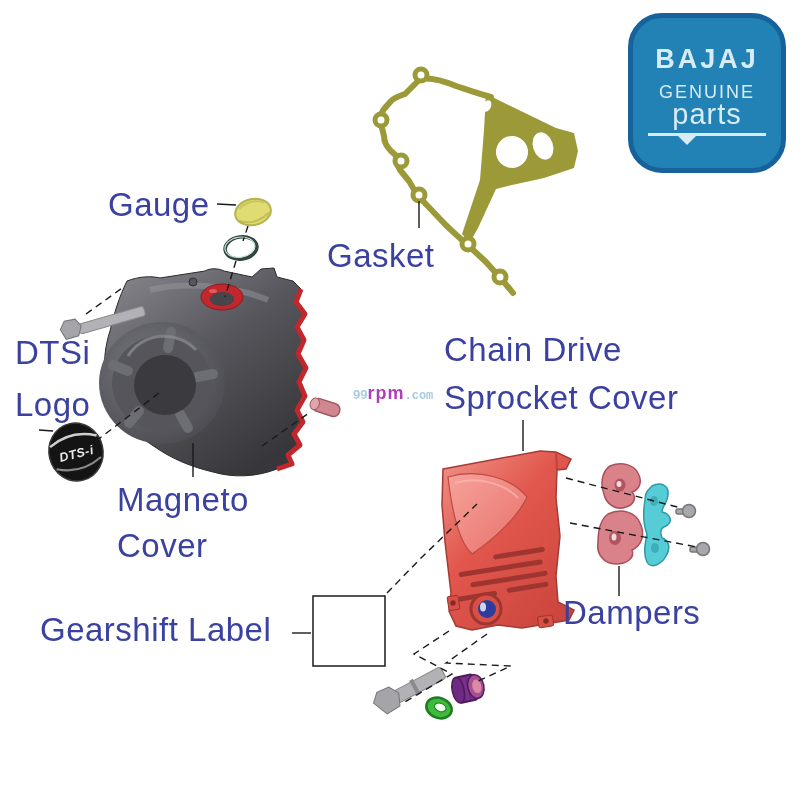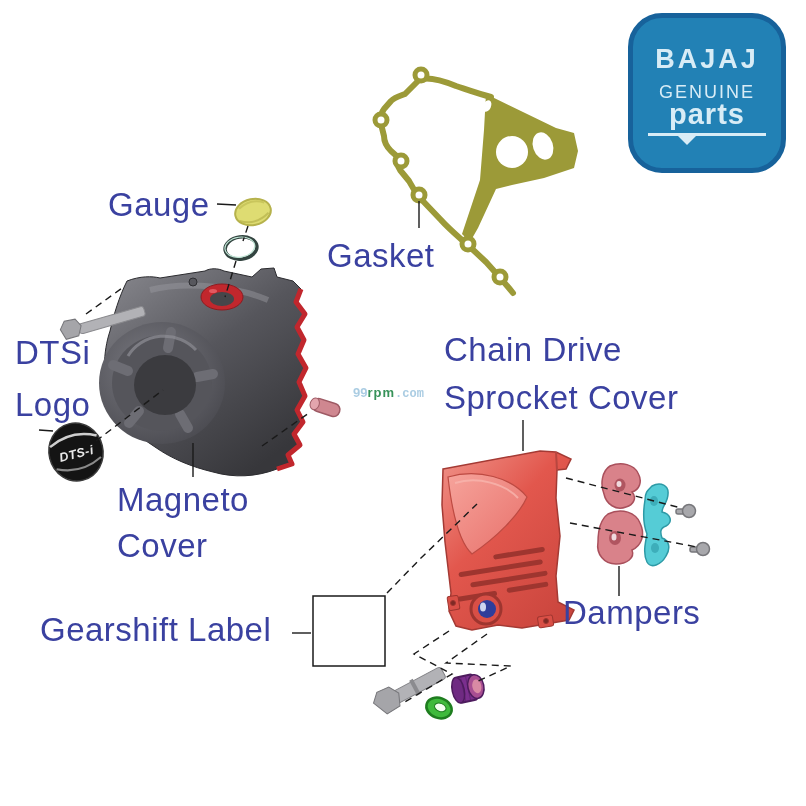--- a/index.html
+++ b/index.html
@@ -8,31 +8,31 @@
     overflow:hidden; font-family:"Liberation Sans", sans-serif;
   }
   .art { position:absolute; left:0; top:0; }
   .lbl {
     position:absolute; font-size:33px; line-height:40px; color:#3a41a0;
     white-space:nowrap; letter-spacing:0.5px;
   }
   
   .wm { position:absolute; left:353px; top:383px; white-space:nowrap; font-weight:bold; opacity:0.85; }
   .wm .p1 { font-size:13px; color:#9cc4de; }
-  .wm .p2 { font-size:13px; color:#15803d; letter-spacing:1px; }
+  .wm .p2 { font-size:18px; color:#a21caf; letter-spacing:1px; }
   .wm .p3 { font-size:12px; color:#9cc4de;font-family:Liberation Mono, monospace; }
   
   .brand {
     position:absolute; left:628px; top:13px; width:158px; height:160px;
     background:#2281b5; border:5px solid #17629b; border-radius:34px;
     box-sizing:border-box; text-align:center; color:#d8ecf6;
   }
   .brand-l1 { margin-top:26px; font-size:27px; font-weight:bold; letter-spacing:3px; }
   .brand-l2 { margin-top:7px; font-size:18px; letter-spacing:2px; font-weight:normal; }
-  .brand-l3 { font-size:29px; font-weight:bold; margin-top:-5px; letter-spacing:1px; }
+  .brand-l3 { font-size:29px; font-weight:normal; margin-top:-5px; letter-spacing:1px; }
   .brand-rule { position:relative; margin:2px auto 0; width:118px; height:3px; background:#d8ecf6; }
   .brand-arrow {
     position:absolute; left:30px; top:3px; width:0; height:0; display:block;
     border-left:9px solid transparent; border-right:9px solid transparent;
     border-top:9px solid #d8ecf6;
   }
 </style>
 </head>
 <body>
 

